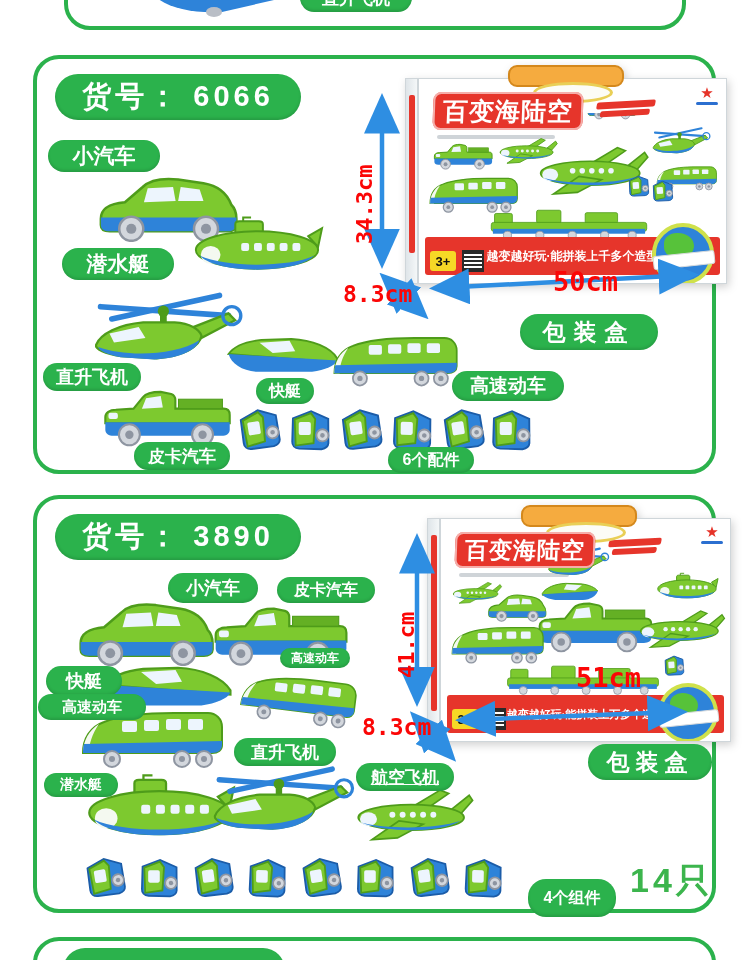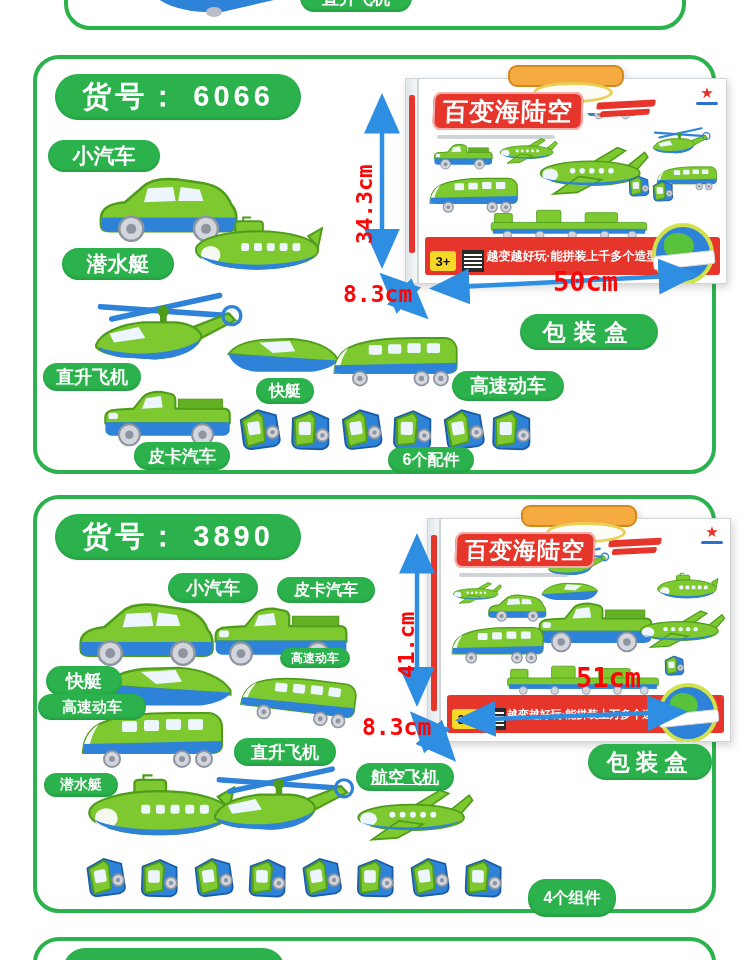--- a/index.html
+++ b/index.html
@@ -351,20 +351,21 @@
       <div class="box-badge" style="right:12px;bottom:-2px;width:60px;height:60px;">
         <div class="blob"></div>
         <div class="ribbon"></div>
       </div>
     </div>
   </div>
 
   <div class="redtxt vtxt" style="left:394px;top:572px;height:106px;font-size:22px;">41.cm</div>
   <div class="redtxt" style="left:362px;top:714px;font-size:23px;">8.3cm</div>
   <div class="redtxt" style="left:576px;top:662px;font-size:27px;">51cm</div>
+  <div class="greentxt" style="left:630px;top:858px;font-size:34px;letter-spacing:4px;">14只</div>
 
   <div class="sec" style="left:33px;top:937px;width:683px;height:80px;"></div>
   <div class="pill lbl" style="left:63px;top:948px;width:222px;height:44px;border-radius:24px;"></div>
 
   <svg class="overlay" width="750" height="960" viewBox="0 0 750 960">
     <defs>
       <marker id="ab" markerWidth="9" markerHeight="8" refX="7" refY="4" orient="auto-start-reverse">
         <path d="M0 0 L9 4 L0 8 Z" fill="#2e8ee2"></path>
       </marker>
     </defs>

